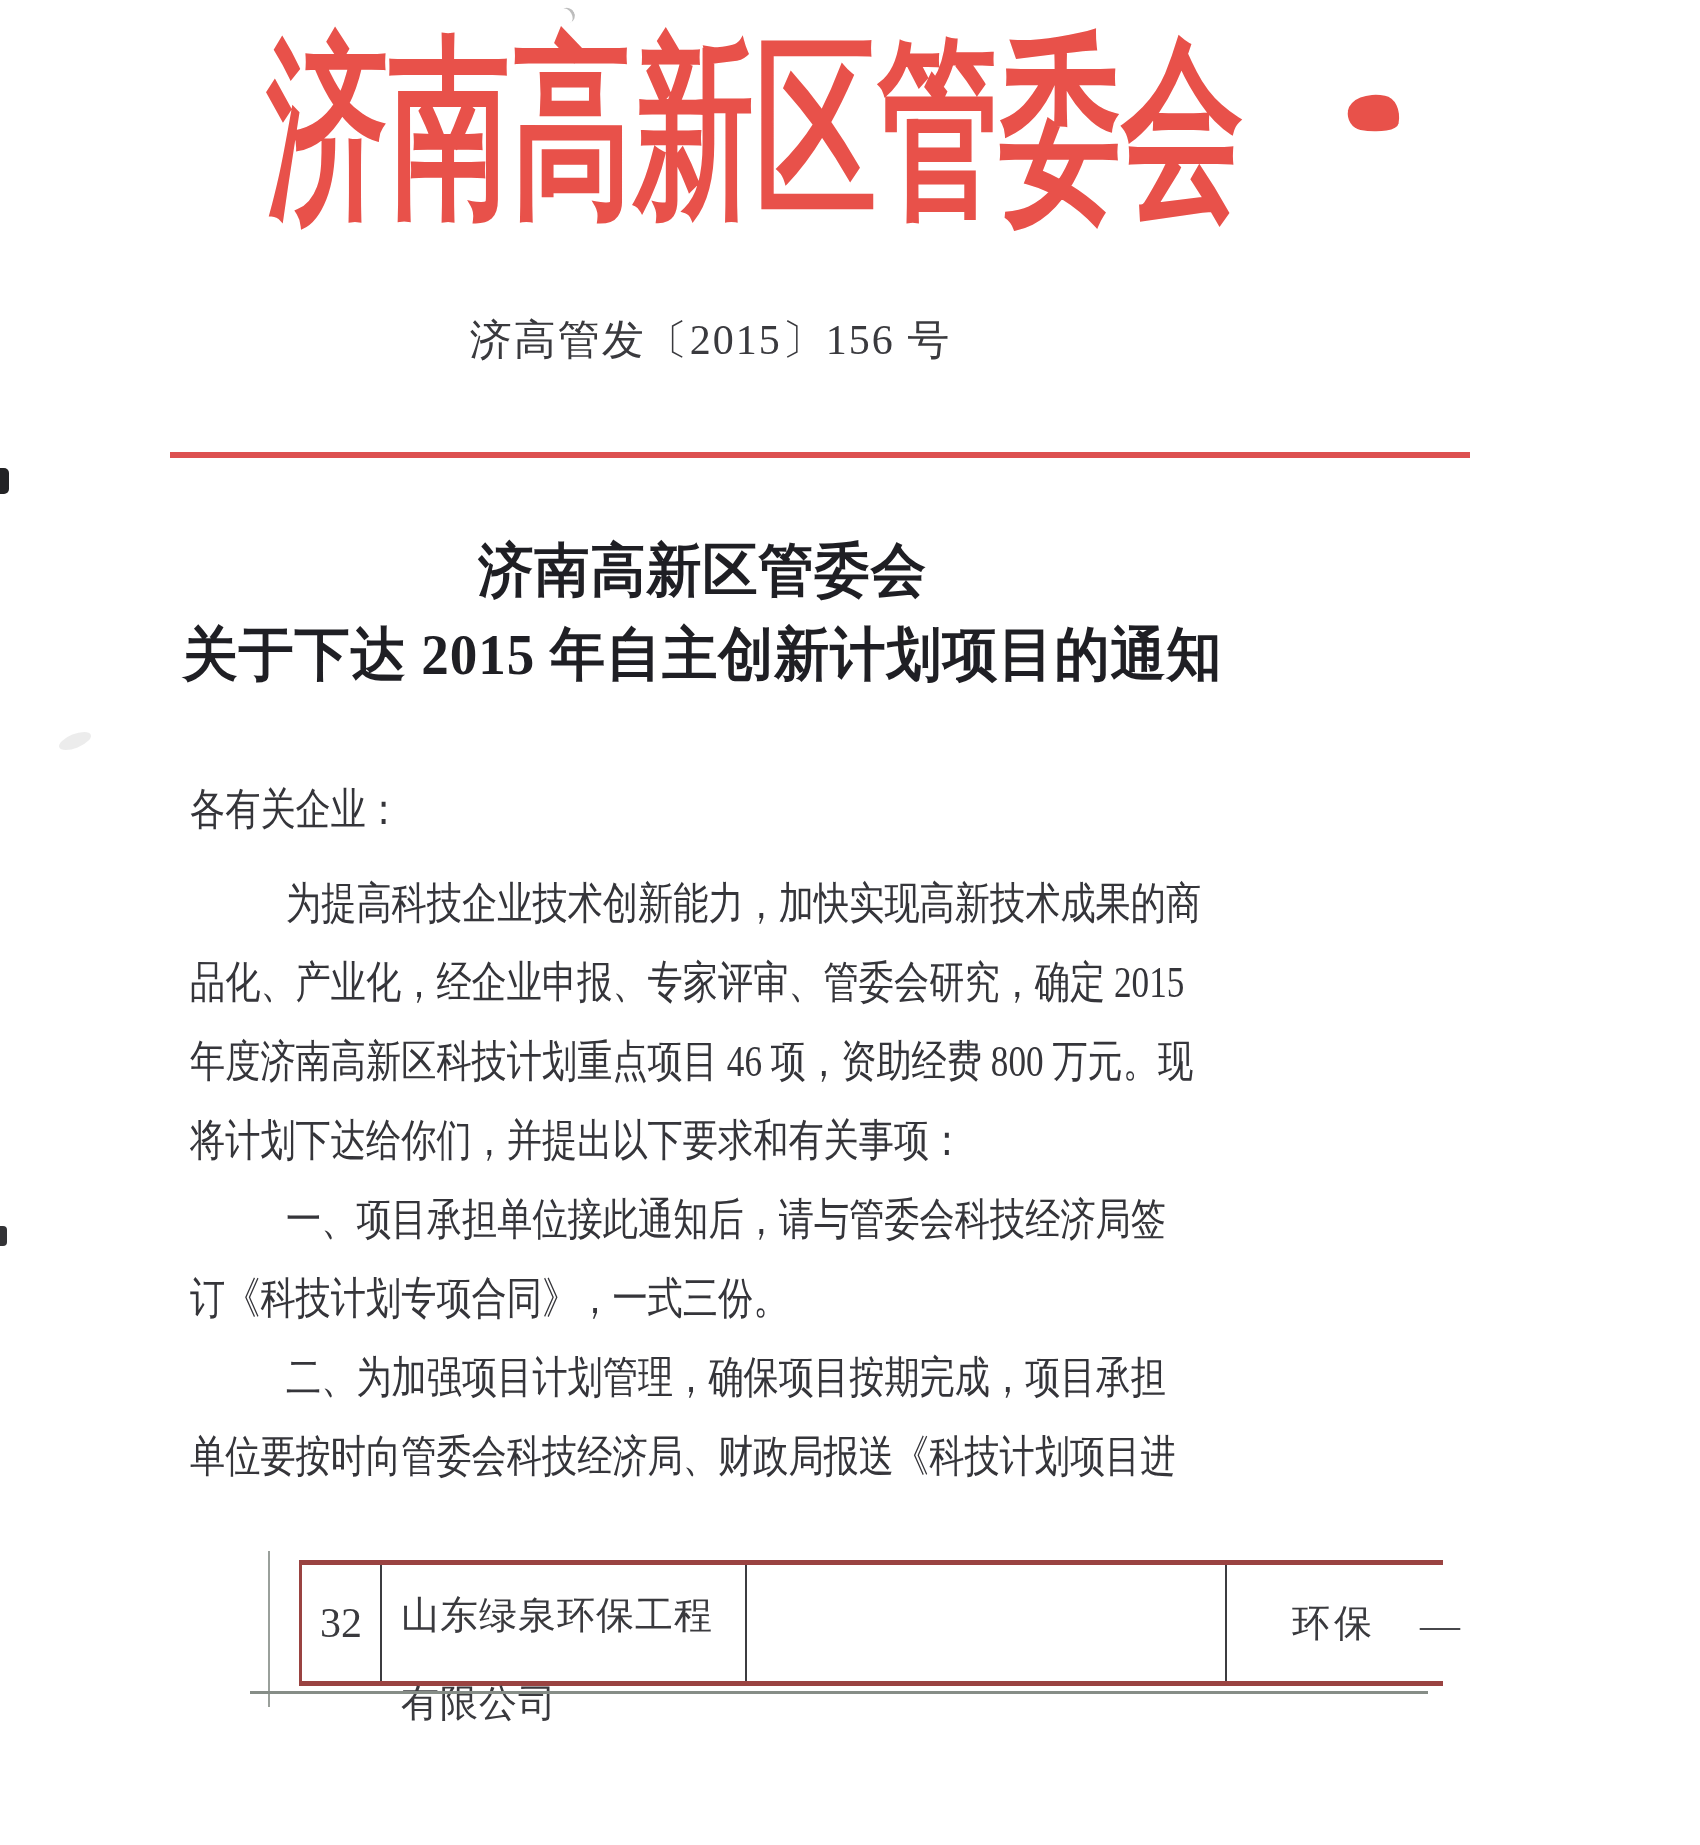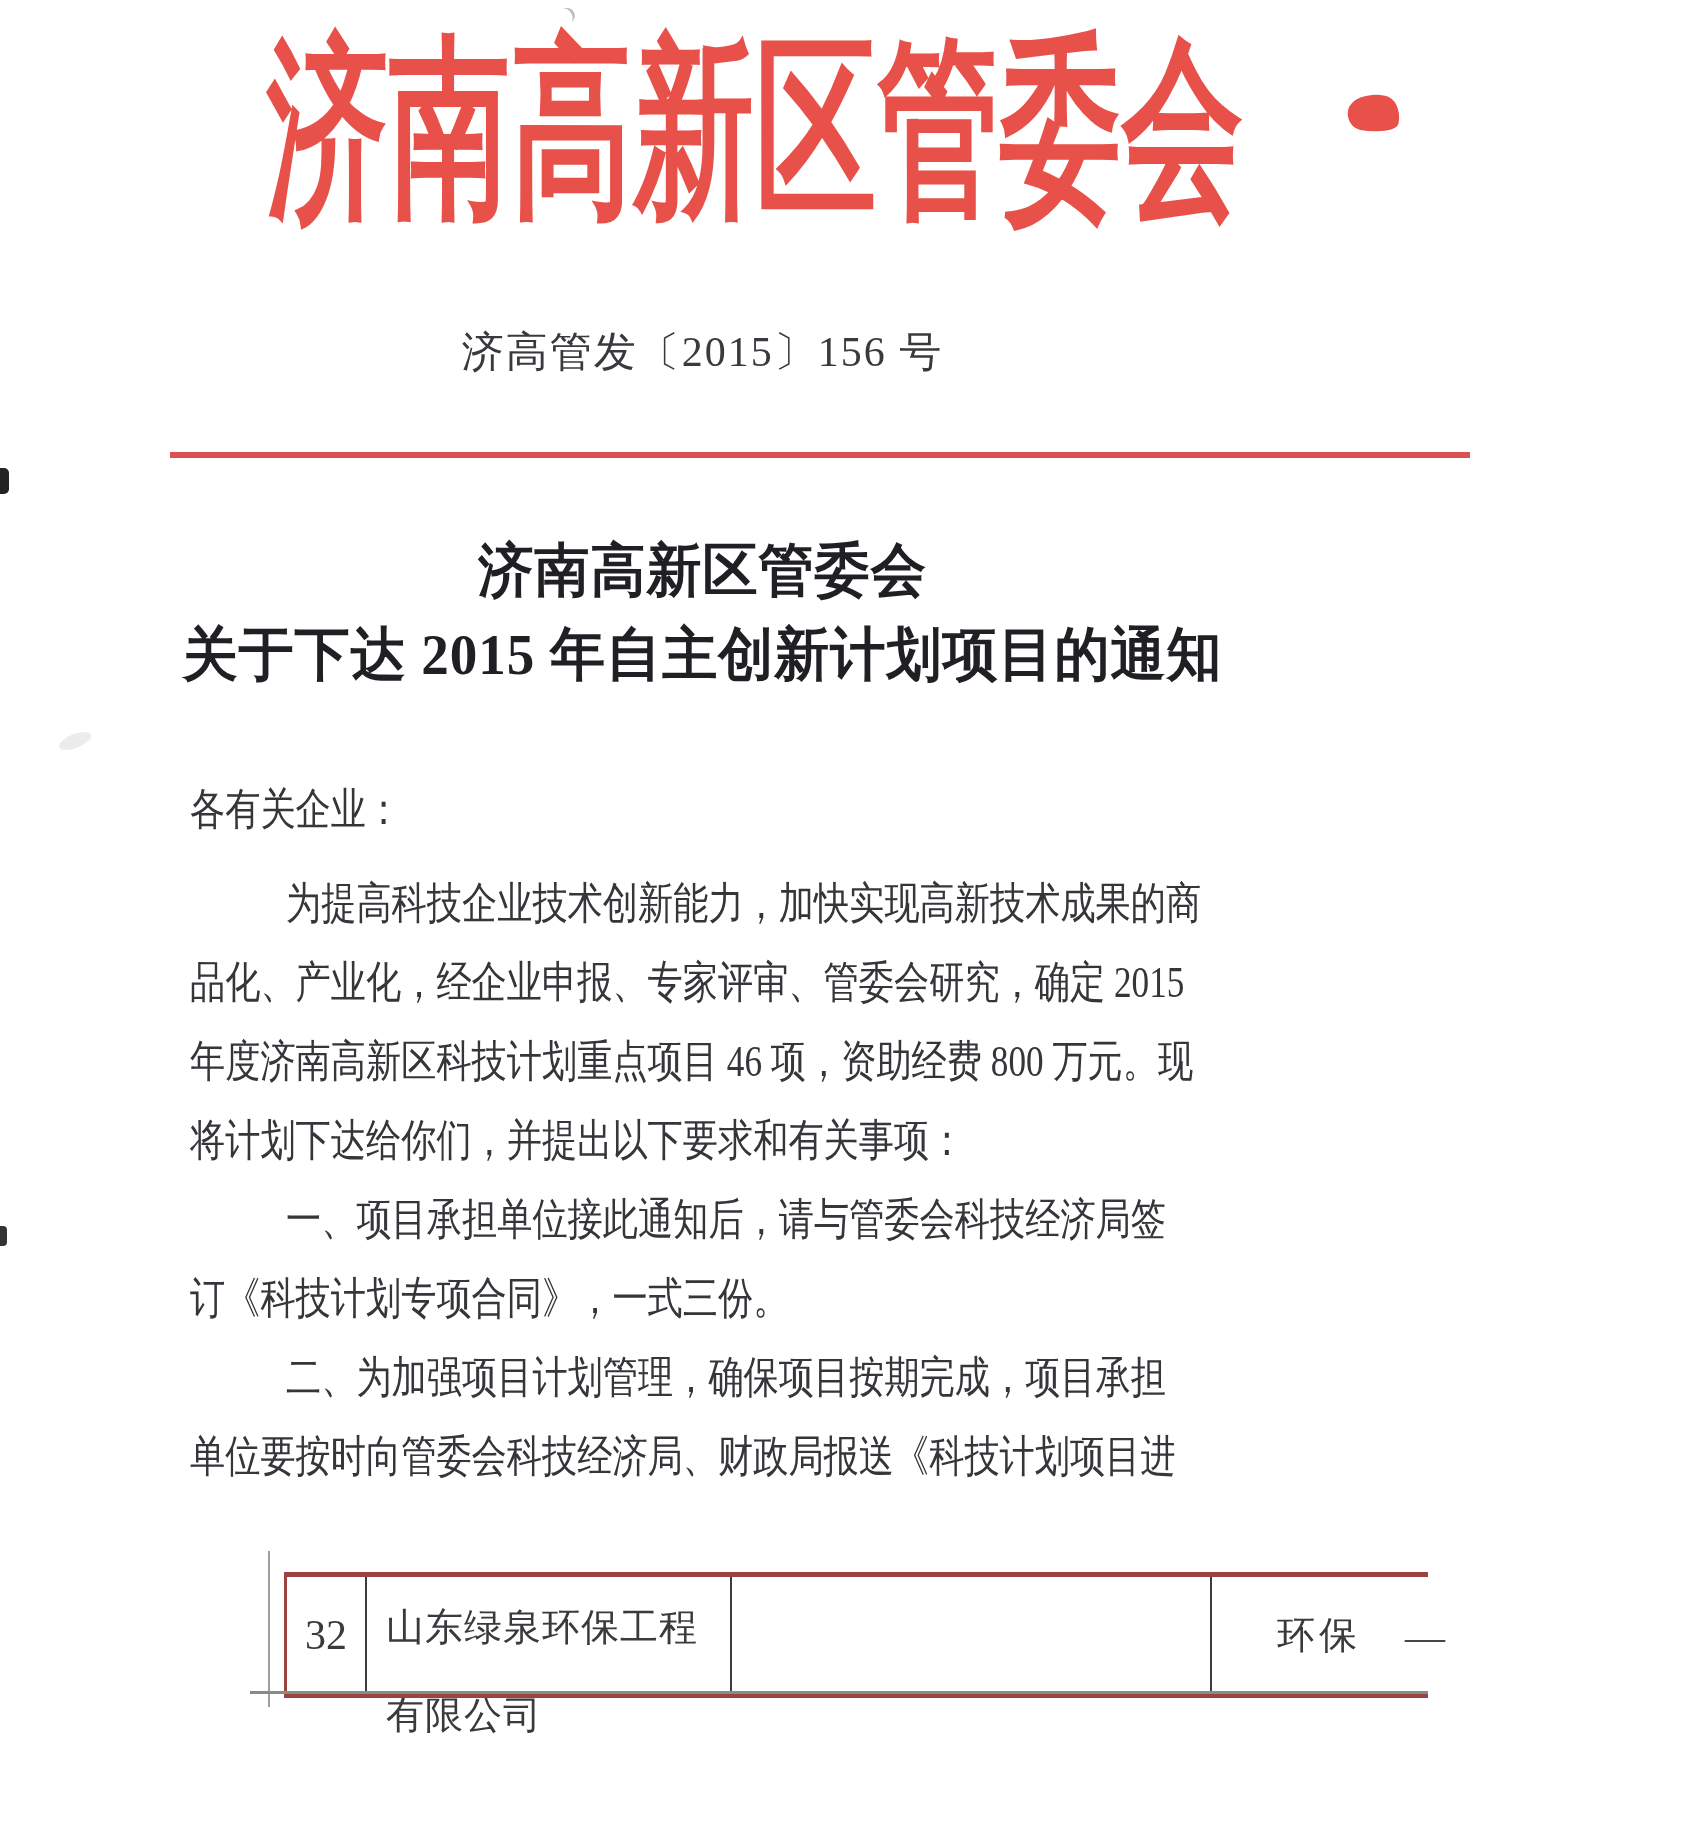--- a/index.html
+++ b/index.html
@@ -17,25 +17,24 @@
     text-align:center;
     font-size:195px;line-height:1.05;font-weight:bold;
     color:var(--masthead_red,#e8514a);
     transform:scaleX(0.62);
     transform-origin:50% 0;
     white-space:nowrap;
     letter-spacing:2px;
   }
   
   .doc-number{
-    position:absolute;left:0;top:312px;width:1405px;
+    position:absolute;left:8px;top:312px;width:1405px;
     text-align:center;
     font-size:42px;color:#3a3a3e;
     letter-spacing:2px;
-    margin-top:12px;
   }
   
   .red-rule{
     position:absolute;left:170px;top:452px;width:1300px;height:6px;
     background:var(--rule_red,#dd5050);
   }
   
   .title-line{
     position:absolute;left:0;width:1405px;text-align:center;
     font-weight:bold;font-size:58px;color:#1f1f24;
@@ -53,26 +52,25 @@
   .body-text{
     position:absolute;left:190px;top:864px;width:1810px;
     font-size:44px;line-height:79px;color:var(--text_black,#35353a);
     transform:scaleX(0.8);transform-origin:0 0;
   }
   .body-text .line{white-space:nowrap;height:79px;}
   .body-text .line.indent{text-indent:120px;}
   
   .t-gray-v{position:absolute;left:268px;top:1551px;width:2px;height:156px;background:#9aa09b;}
   .t-box{
-    position:absolute;left:284px;top:1560px;width:1141px;height:116px;
+    position:absolute;left:299px;top:1560px;width:1141px;height:116px;
     border-top:5px solid var(--table_border_red,#9a4341);
     border-bottom:5px solid var(--table_border_red,#9a4341);
     border-left:3px solid var(--table_border_red,#9a4341);
     background:#ffffff;
-    margin-top:12px;
   }
   .t-box .vline{position:absolute;top:0;width:2px;height:116px;background:#3c3c40;}
   .vline.v1{left:78px;}
   .vline.v2{left:443px;}
   .vline.v3{left:923px;}
   .cell{position:absolute;color:#3a3a3e;}
   .cell.c1{left:0;top:0;width:78px;height:116px;display:flex;align-items:center;justify-content:center;font-size:42px;}
   .cell.c2{left:99px;top:6px;width:350px;font-size:38px;line-height:88px;letter-spacing:1px;}
   .cell.c3{left:464px;top:6px;width:470px;font-size:36px;line-height:64px;letter-spacing:0.5px;}
   .cell.c4{left:923px;top:0;width:218px;height:116px;display:flex;align-items:center;justify-content:center;font-size:38px;letter-spacing:4px;}

